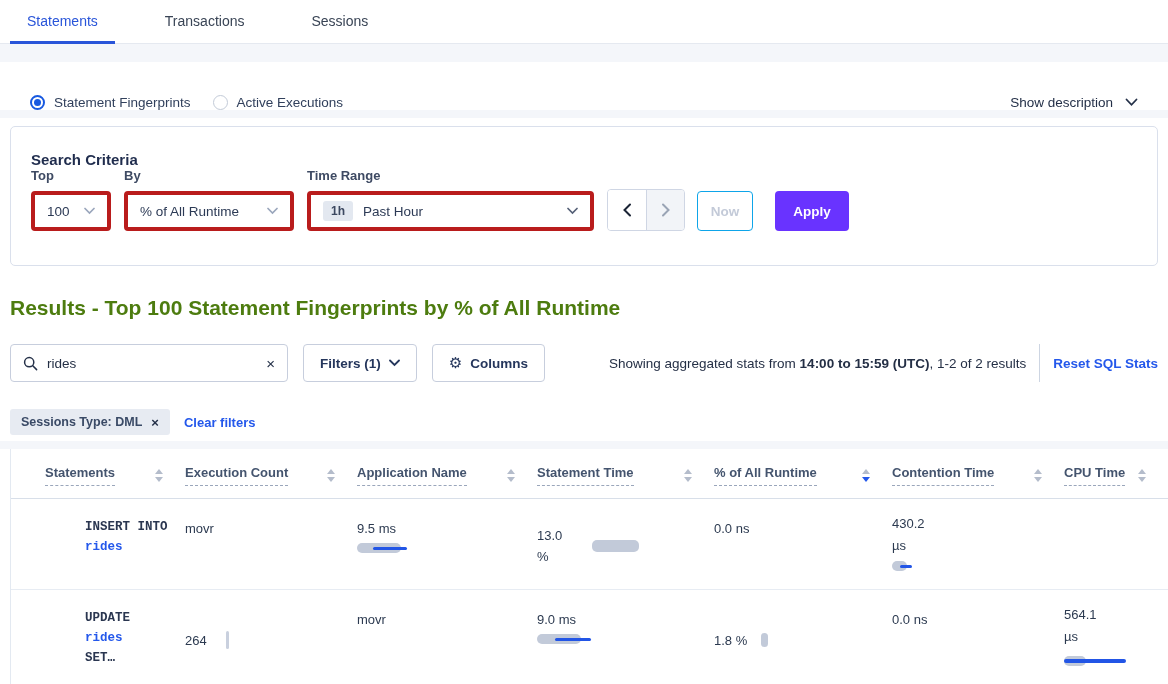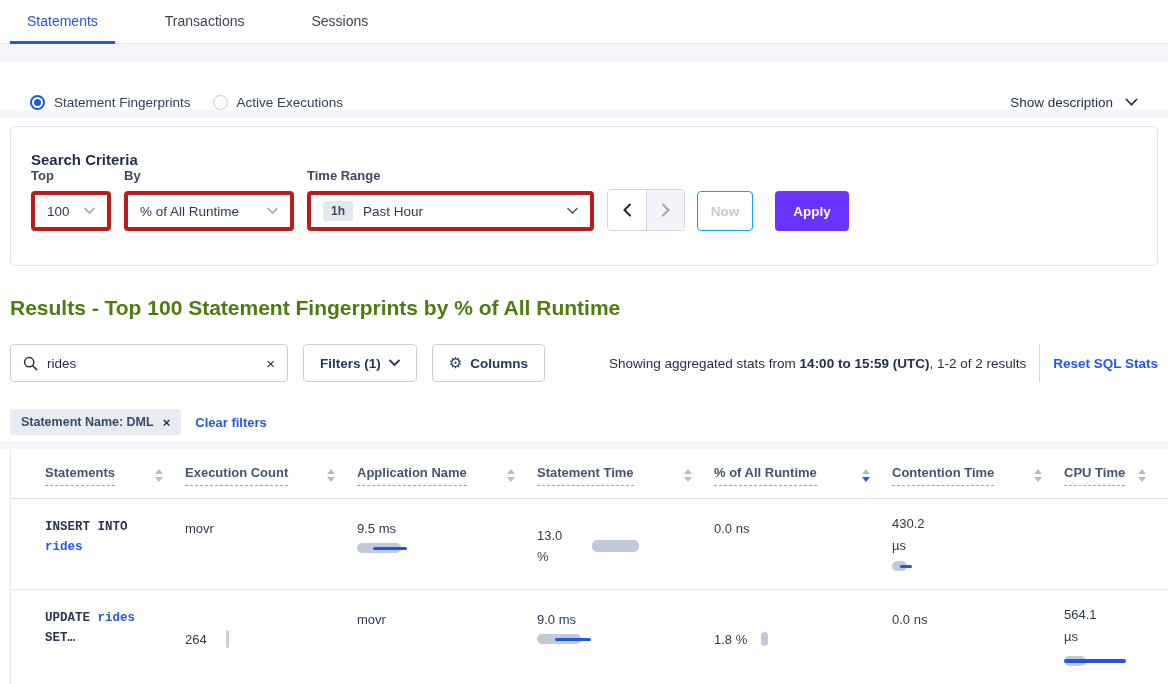--- a/index.html
+++ b/index.html
@@ -91,21 +91,21 @@
   .tri-up { width:0; height:0; border-left:4px solid transparent; border-right:4px solid transparent;
     border-bottom:5px solid #b4bccb; }
   .tri-down { width:0; height:0; border-left:4px solid transparent; border-right:4px solid transparent;
     border-top:5px solid #b4bccb; }
   .tri-down.active { border-top-color:#2458eb; }
 
   .t-body-row { border-bottom:1px solid #e7ecf3; }
   .t-body-row.last { border-bottom:1px solid #ccd4de; }
   .td { font-size:13px; color:#2c3a50; padding-top:22px; padding-bottom:18px; padding-right:14px; }
   .td.code { font-family:"Liberation Mono", monospace; font-size:12.5px; line-height:20px;
-    color:#2a3650; font-weight:bold; padding-top:18px; }
+    color:#2a3650; font-weight:bold; padding-top:18px;margin-left:40px; }
   .code-link { color:#2458eb; text-decoration:none; cursor:pointer; font-weight:bold; }
   .count-cell { display:flex; align-items:center; }
   .count-num { width:41px; }
   .count-bar { width:2.5px; height:18px; background:#c9d0de; border-radius:2px; }
   .bargraph { position:relative; height:10px; margin-top:7px; }
   .bar-gray { position:absolute; left:0; top:0; height:10px; background:#c2cad9; border-radius:5px; }
   .bar-tick { position:absolute; background:#2255e6; border-radius:2px; }
   .pct-cell { display:flex; align-items:center; }
   .pct-text { width:38px; line-height:21px; }
   .pct-bar { background:#c2cad9; border-radius:5px; margin-left:17px; }
@@ -215,21 +215,21 @@
   </div>
   <div class="status-text">
     <span>Showing aggregated stats from </span><b>14:00 to 15:59 (UTC)</b><span>, 1-2 of 2 results</span>
   </div>
   <div class="v-divider"></div>
   <a class="link">Reset SQL Stats</a>
 </div>
 
 <div class="chip-row">
   <div class="chip">
-    <span>Statement Name: DML</span>
+    <span>Sessions Type: DML</span>
     <span class="clear-x">×</span>
   </div>
   <a class="link clear-filters">Clear filters</a>
 </div>
 
 <div class="gray-strip table-strip"></div>
 
 <div class="table-card">
   <div class="t-row t-head">
     <div class="th">

